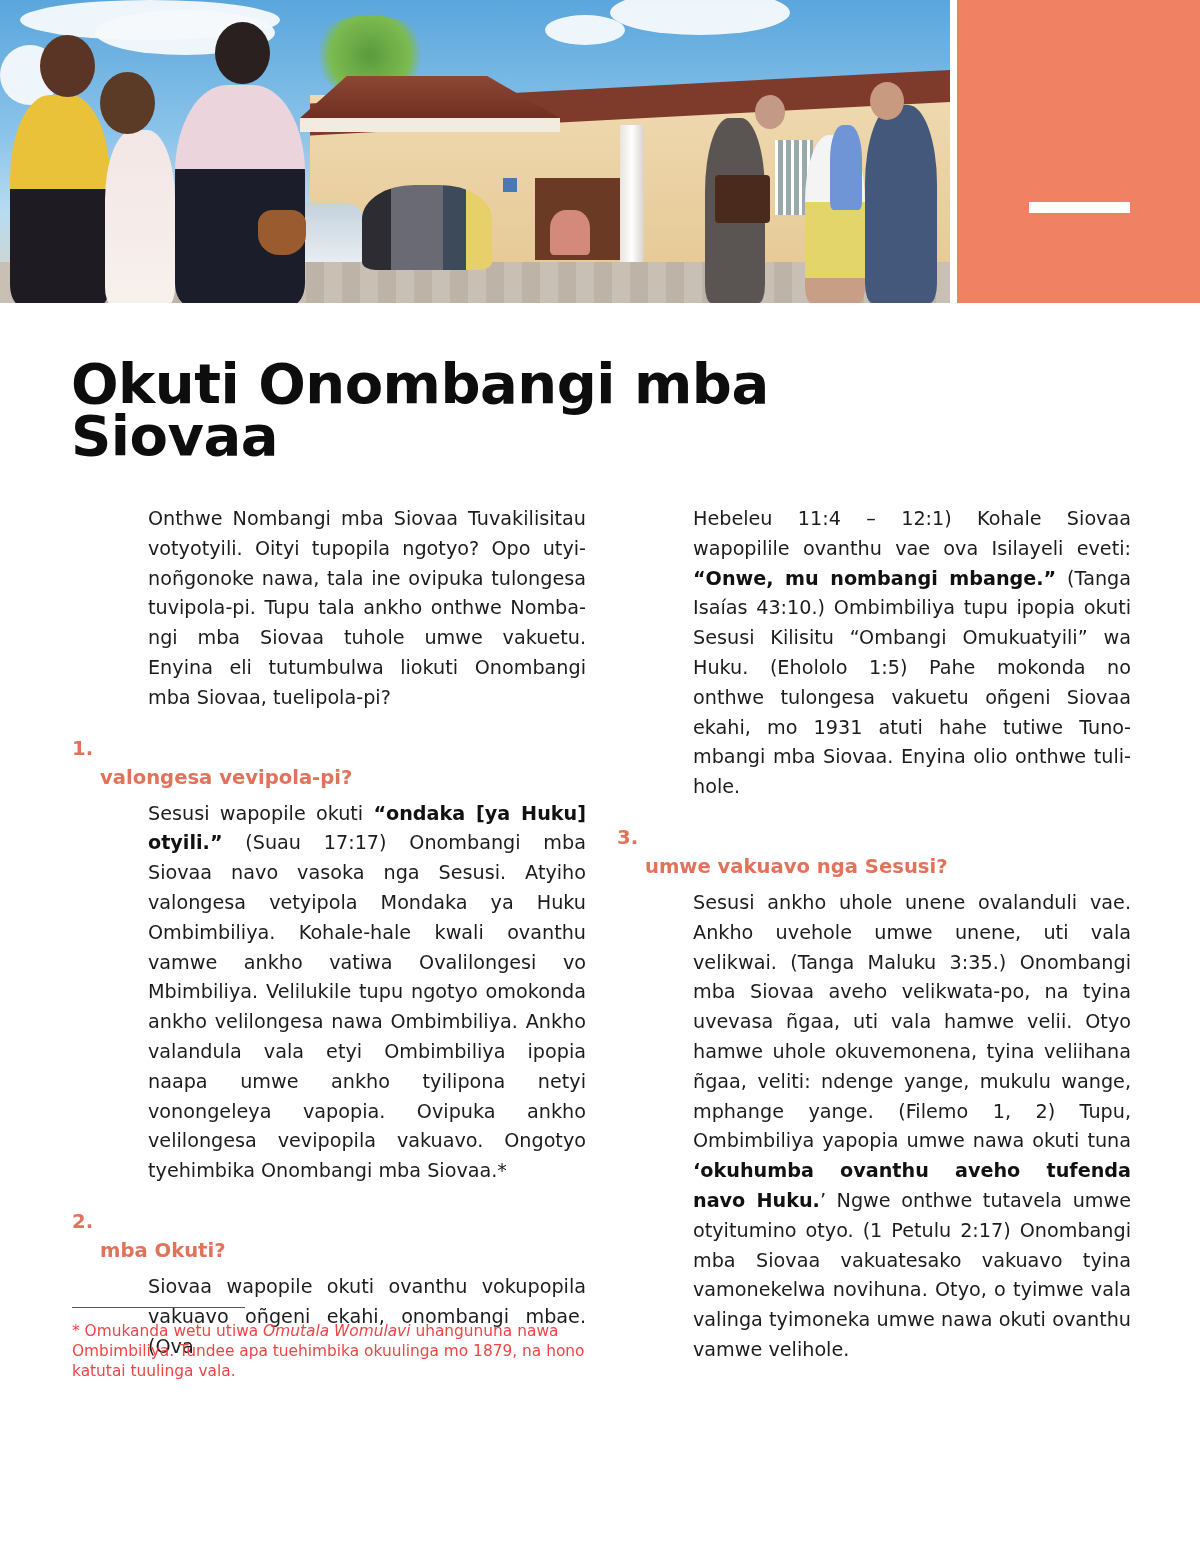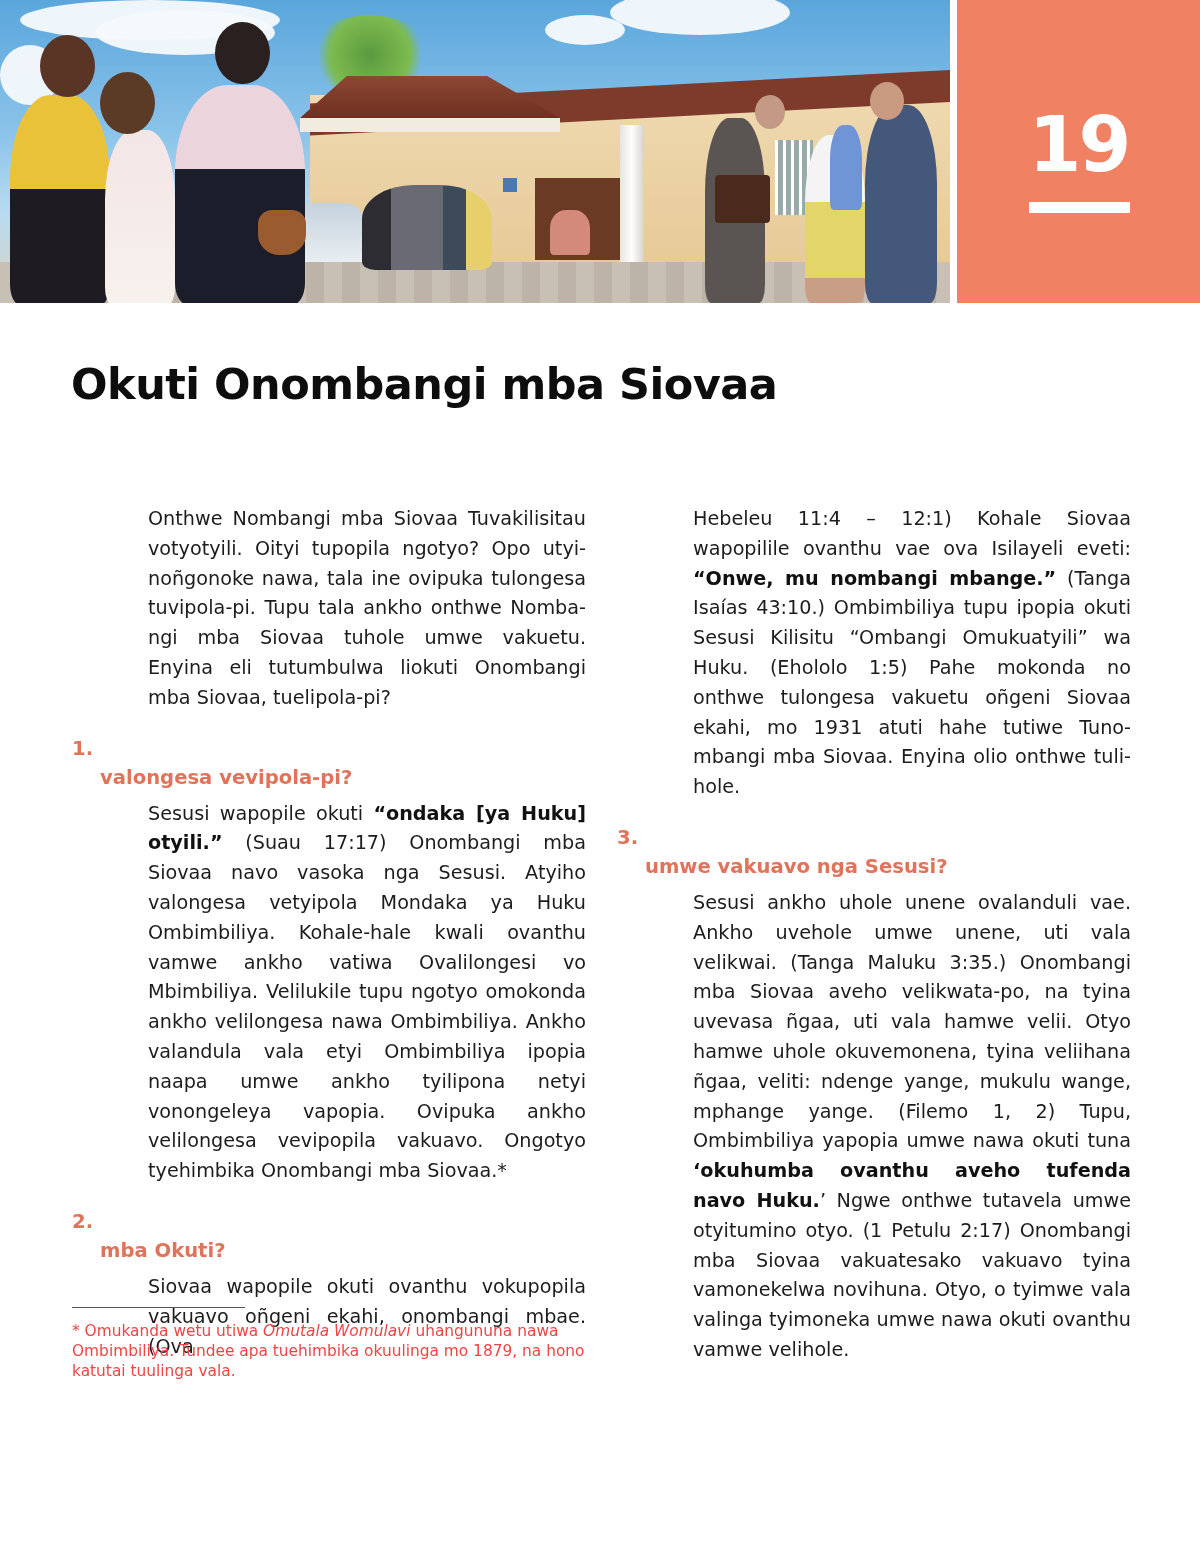--- a/index.html
+++ b/index.html
@@ -50,21 +50,21 @@
     color: #ffffff; font-family: "DejaVu Sans", sans-serif; font-weight: bold; font-size: 76px; line-height: 90px;
     letter-spacing: -3px;
   }
   .chapter-underline {
     position: absolute; left: 72px; top: 202px; width: 101px; height: 11px; background: #ffffff;
   }
 
   
   .page-title {
     position: absolute; left: 71px; top: 358px; width: 800px;
-    font-family: "DejaVu Sans", sans-serif; font-weight: bold; font-size: 43px; line-height: 52px;
+    font-family: "DejaVu Sans", sans-serif; font-weight: bold; font-size: 56px; line-height: 52px;
     color: #0d0d0d; letter-spacing: -0.5px;
   }
 
   
   .col { position: absolute; top: 504px; }
   .col-left { left: 100px; width: 486px; }
   .col-right { left: 645px; width: 486px; }
 
   .para {
     font-size: 19.2px; line-height: 29.8px; text-align: justify; color: #1c1c1c;
@@ -122,21 +122,20 @@
   <div class="person" style="left:705px;top:118px;width:60px;height:185px;background:#5a5552;"></div>
   <div class="head" style="left:755px;top:95px;width:30px;height:34px;background:#c49a86;"></div>
   <div class="person" style="left:715px;top:175px;width:55px;height:48px;background:#4a2a1c;border-radius:4px;"></div>
   <div class="person" style="left:805px;top:135px;width:60px;height:168px;background:linear-gradient(180deg,#f4f4f4 0 40%,#e3d569 40% 85%,#c89f86 85%);"></div>
   <div class="person" style="left:830px;top:125px;width:32px;height:85px;background:#6f95d6;"></div>
   <div class="person" style="left:865px;top:105px;width:72px;height:198px;background:#43587a;"></div>
   <div class="head" style="left:870px;top:82px;width:34px;height:38px;background:#c89a80;"></div>
 </div>
 
 <div class="chapter-block">
-  <div class="chapter-number">19</div>
   <div class="chapter-underline"></div>
 </div>
 
 <h1 class="page-title">
   <span>Okuti Onombangi mba Siovaa</span><br>
 </h1>
 
 <div class="col col-left">
   <p class="para">Onthwe Nombangi mba Siovaa Tuvakilisitau votyotyili. Oityi tupopila ngotyo? Opo utyi­noñgonoke nawa, tala ine ovipuka tulongesa tuvipola-pi. Tupu tala ankho onthwe Nomba­ngi mba Siovaa tuhole umwe vakuetu. Enyina eli tutumbulwa liokuti Onombangi mba Siovaa, tuelipola-pi?</p>
 

